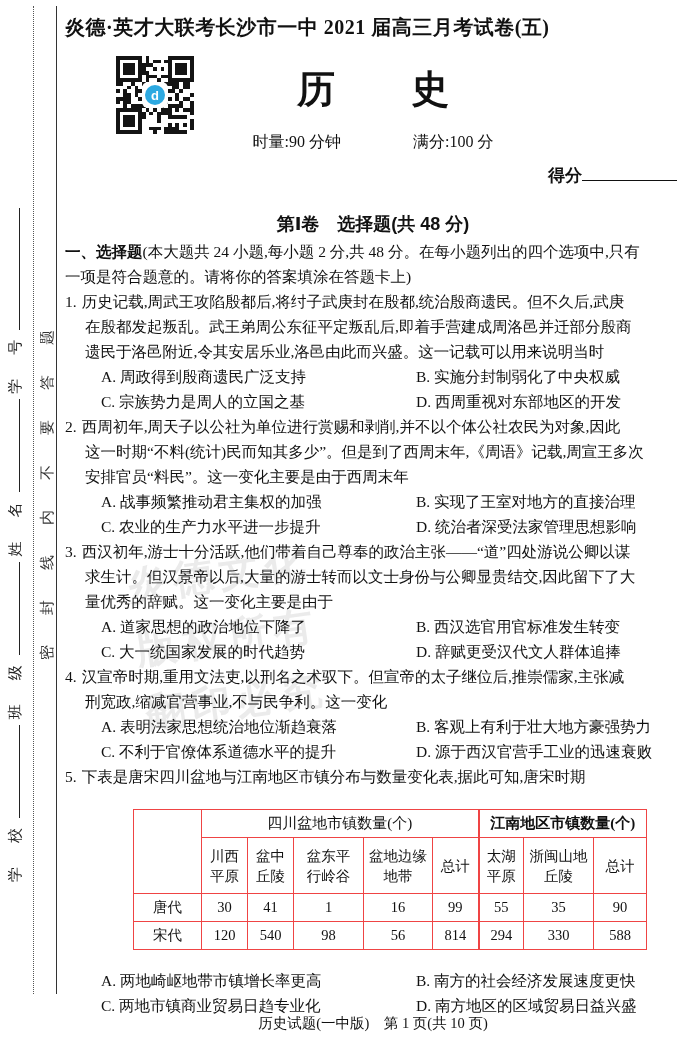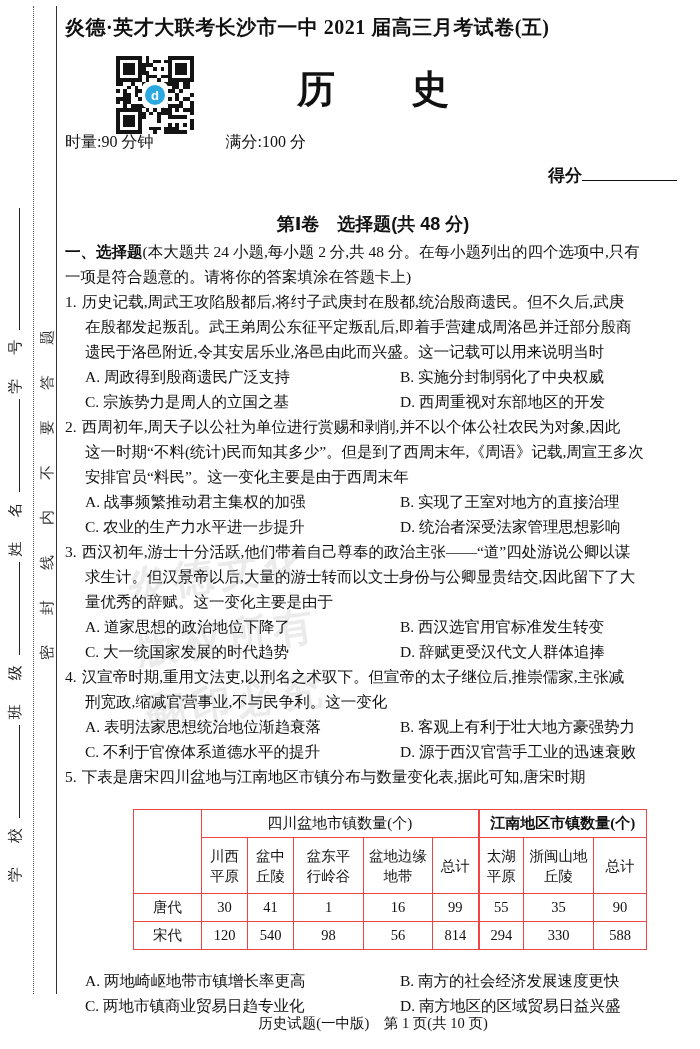--- a/index.html
+++ b/index.html
@@ -28,21 +28,21 @@
 
   
   #content { position:absolute; left:65px; top:0; width:616px; }
 
   #exam-header { position:relative; height:210px; }
   #exam-title { position:absolute; top:14px; width:100%; text-align:left;
     font-size:20px; font-weight:bold; letter-spacing:0.5px; }
   #subject-title { position:absolute; top:64px; width:100%; text-align:center;
     font-size:38px; font-weight:bold; font-family:"Liberation Sans","DejaVu Sans",sans-serif; }
   #meta-row { position:absolute; top:132px; width:100%; display:flex;
-    justify-content:flex-start; gap:72px; font-size:16px; }
+    justify-content:center; gap:72px; font-size:16px; }
   #score-field { position:absolute; top:164px; right:4px; font-size:17px; font-weight:bold;
     font-family:"Liberation Sans","DejaVu Sans",sans-serif;margin-left:39px; }
   #score-underline { display:inline-block; width:95px; height:16px;
     border-bottom:1.5px solid #111; }
 
   
   #qr-code { position:absolute; left:49px; top:54px; width:82px; height:82px;
     background:#fff; }
   #qr-grid { position:absolute; inset:2px; display:grid;
     grid-template-columns:repeat(21,1fr); grid-template-rows:repeat(21,1fr); }
@@ -60,21 +60,21 @@
     font-weight:bold; font-family:"Liberation Sans","DejaVu Sans",sans-serif; }
   .tline { line-height:25px; font-size:15.5px; white-space:nowrap; }
   #section-intro { margin-top:2px; }
   #section-intro .bold { font-weight:bold;
     font-family:"Liberation Sans","DejaVu Sans",sans-serif; }
 
   .question .qline { line-height:25px; font-size:15.5px; white-space:nowrap;
     margin-left:20px; }
   .question .qline.first { margin-left:0; }
   .qnum { margin-right:5px; }
-  .options { display:grid; grid-template-columns:315px 1fr; margin-left:20px; }
+  .options { display:grid; grid-template-columns:315px 1fr; margin-left:36px; }
   .opt { line-height:25px; font-size:15.5px; white-space:nowrap; }
 
   
   #towns-table { border-collapse:collapse; margin:20px 0 0 68px; table-layout:fixed;
     width:513px; }
   #towns-table td { border:1px solid #ef4444; text-align:center; vertical-align:middle;
     font-size:14.5px; padding:0 1px; }
   #towns-table .gh { height:28px; font-size:15px; }
   #towns-table .gh.bold { font-weight:bold; }
   #towns-table .th2 { height:56px; white-space:pre-line; line-height:20px; }

